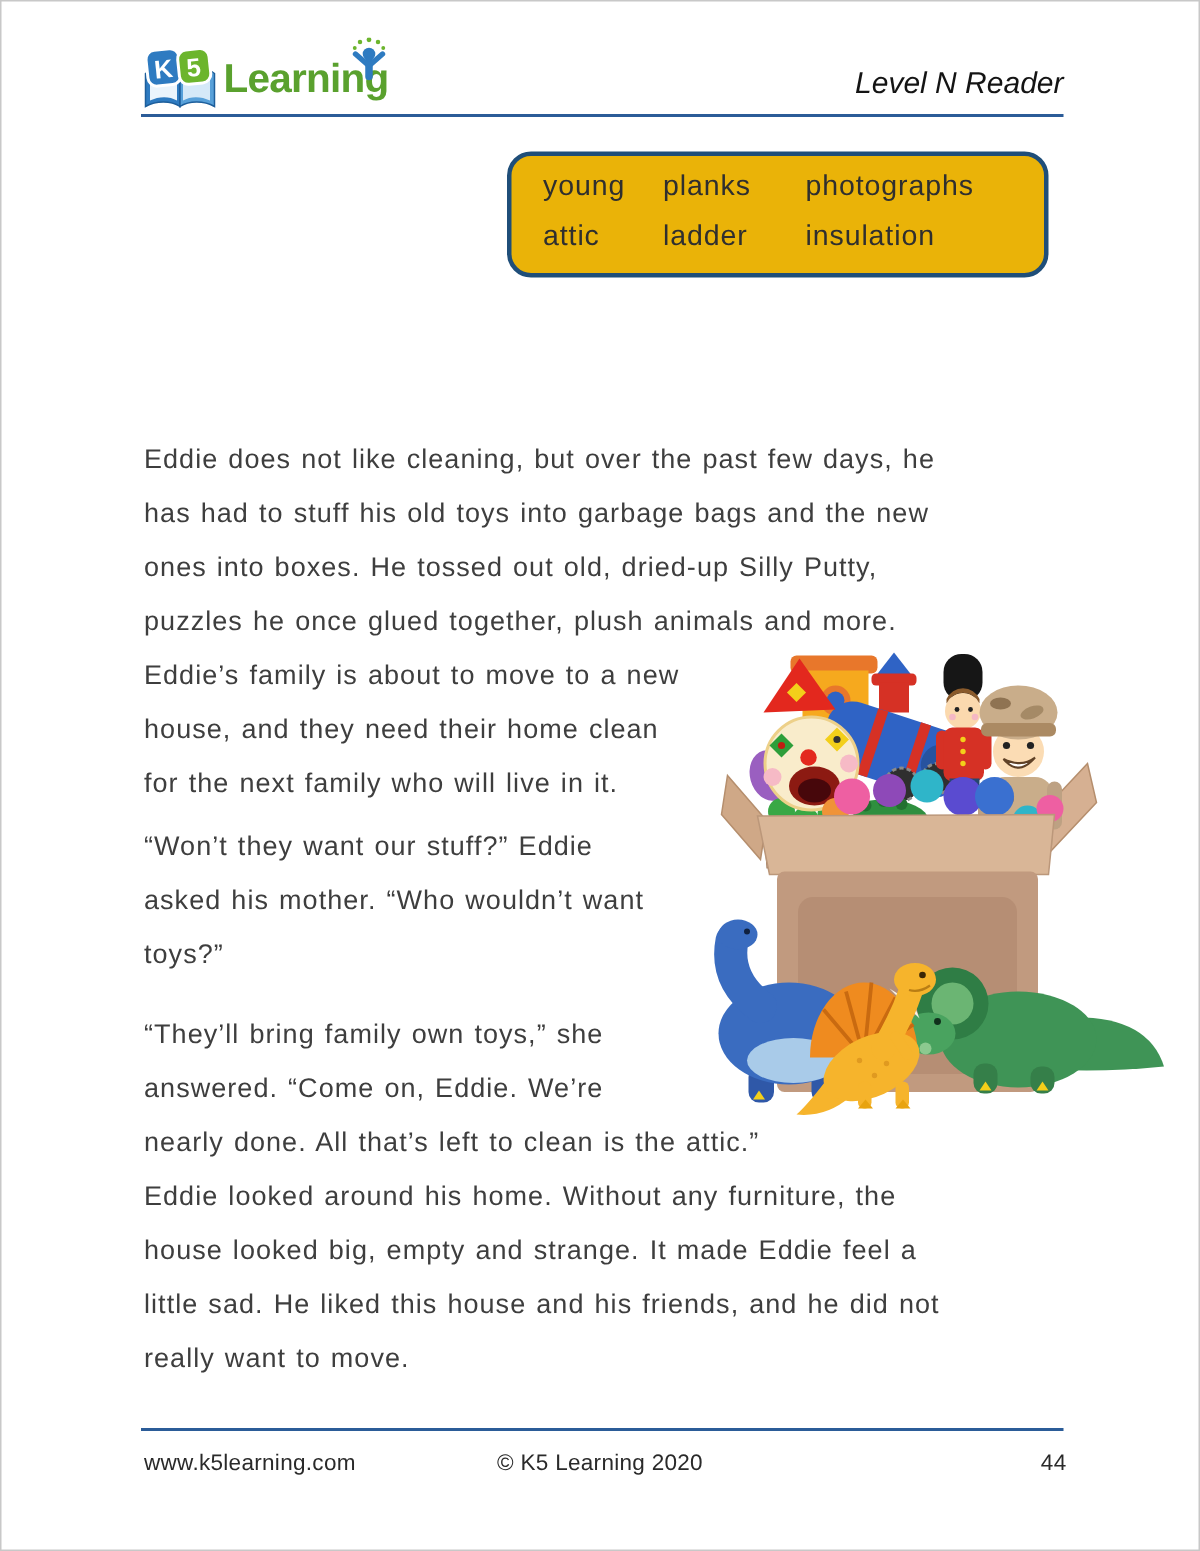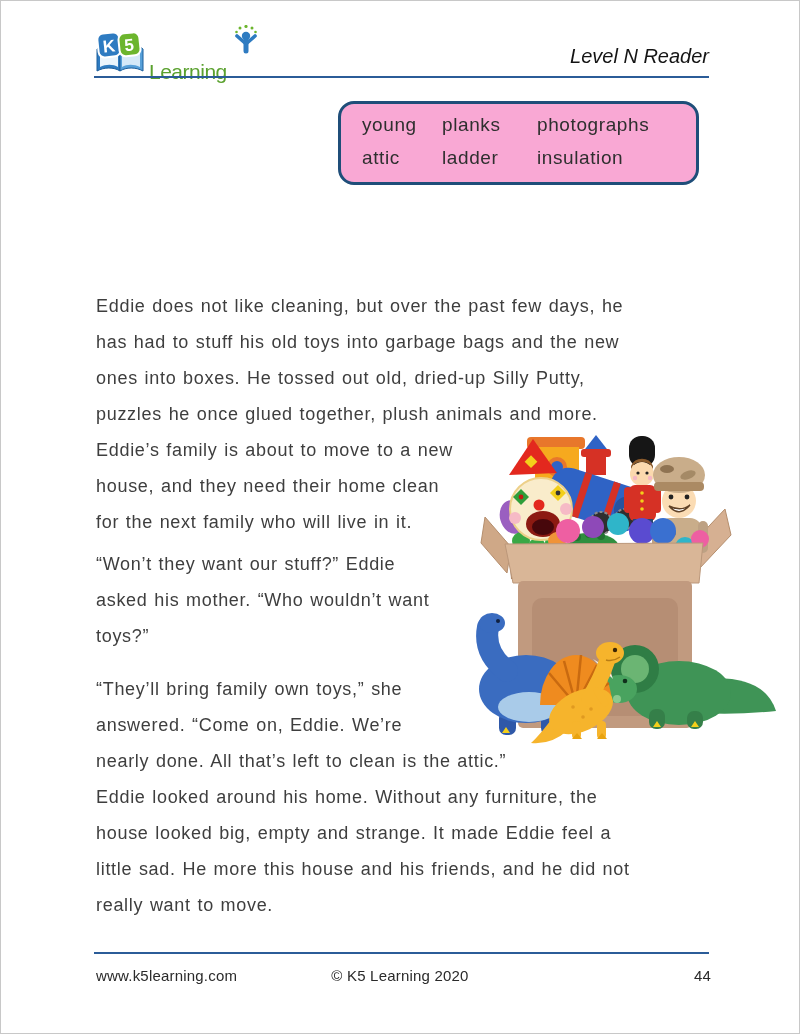--- a/index.html
+++ b/index.html
@@ -7,33 +7,33 @@
     --logo-blue:#2e7bc1; --text-color:#3e3e3e;
   }
   *{margin:0;padding:0;box-sizing:border-box;}
   body{background:#e9e9e9;font-family:"Liberation Sans",sans-serif;}
   .page{position:relative;width:800px;height:1034px;background:#fff;
         border:1px solid #c8c8c8;overflow:hidden;}
 
   
   .logo{position:absolute;left:93px;top:28px;height:46px;display:flex;align-items:center;}
   .logo svg{display:block;}
-  .logo-learning{font-size:21px;font-weight:normal;color:var(--logo-green);
-        letter-spacing:-0.5px;margin-left:3px;position:relative;top:20px;}
+  .logo-learning{font-size:27px;font-weight:bold;color:var(--logo-green);
+        letter-spacing:-0.5px;margin-left:3px;position:relative;top:0;}
   .logo-person{position:absolute;left:138px;top:-4px;}
   .level{position:absolute;top:44px;right:90px;font-style:italic;font-size:20px;color:#141414;}
   .hrule{position:absolute;left:93px;right:90px;height:2px;background:var(--accent-blue);}
   .hrule.top{top:75px;}
   .hrule.bottom{top:951px;}
 
   
   .vocab{position:absolute;left:337px;top:100px;width:361px;height:84px;
          border:3px solid var(--box-border);border-radius:16px;
          display:grid;grid-template-columns:80px 95px auto;grid-template-rows:1fr 1fr;
-         align-items:center;padding:4px 8px 8px 21px;background:#f9a8d4;}
+         align-items:center;padding:4px 8px 8px 21px;background:#eab308;}
   .vocab span{font-size:19px;color:#2f2f2f;letter-spacing:0.6px;white-space:nowrap;}
 
   
   .title{position:absolute;left:95px;top:226px;font-size:26px;font-weight:bold;
          color:#1c1c1c;letter-spacing:0.3px;}
   .story{position:absolute;left:95px;top:287px;width:625px;}
   .story .line{height:36px;line-height:36px;font-size:18px;color:var(--text-color);
          letter-spacing:0.7px;word-spacing:1px;white-space:nowrap;}
   .para.p2{margin-top:6px;}
   .para.p3{margin-top:17px;}
@@ -110,21 +110,21 @@
       <div class="line">toys?”</div>
     </div>
     <div class="para p3">
       <div class="line">“They’ll bring family own toys,” she</div>
       <div class="line">answered. “Come on, Eddie. We’re</div>
       <div class="line">nearly done. All that’s left to clean is the attic.”</div>
     </div>
     <div class="para p4">
       <div class="line">Eddie looked around his home. Without any furniture, the</div>
       <div class="line">house looked big, empty and strange. It made Eddie feel a</div>
-      <div class="line">little sad. He more this house and his friends, and he did not</div>
+      <div class="line">little sad. He liked this house and his friends, and he did not</div>
       <div class="line">really want to move.</div>
     </div>
   </div>
 
   <div class="illustration">
     <svg width="320" height="330" viewBox="0 0 320 330">
 
       <polygon points="42,126 16,96 12,122 38,152" fill="#cfa887" stroke="#b58e6d" stroke-width="1"></polygon>
       <polygon points="226,120 256,88 262,114 230,148" fill="#d6b092" stroke="#b58e6d" stroke-width="1"></polygon>
 

